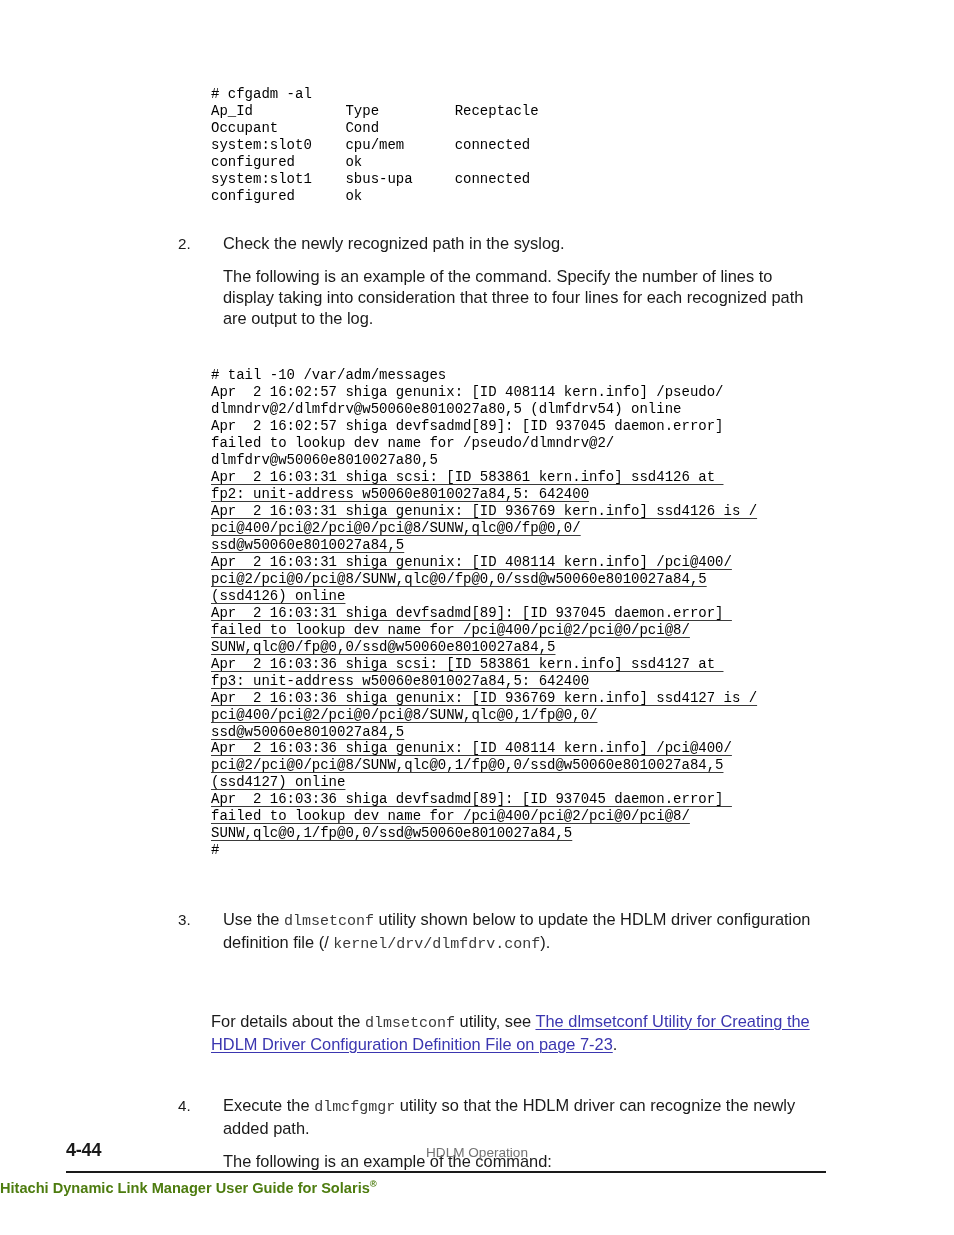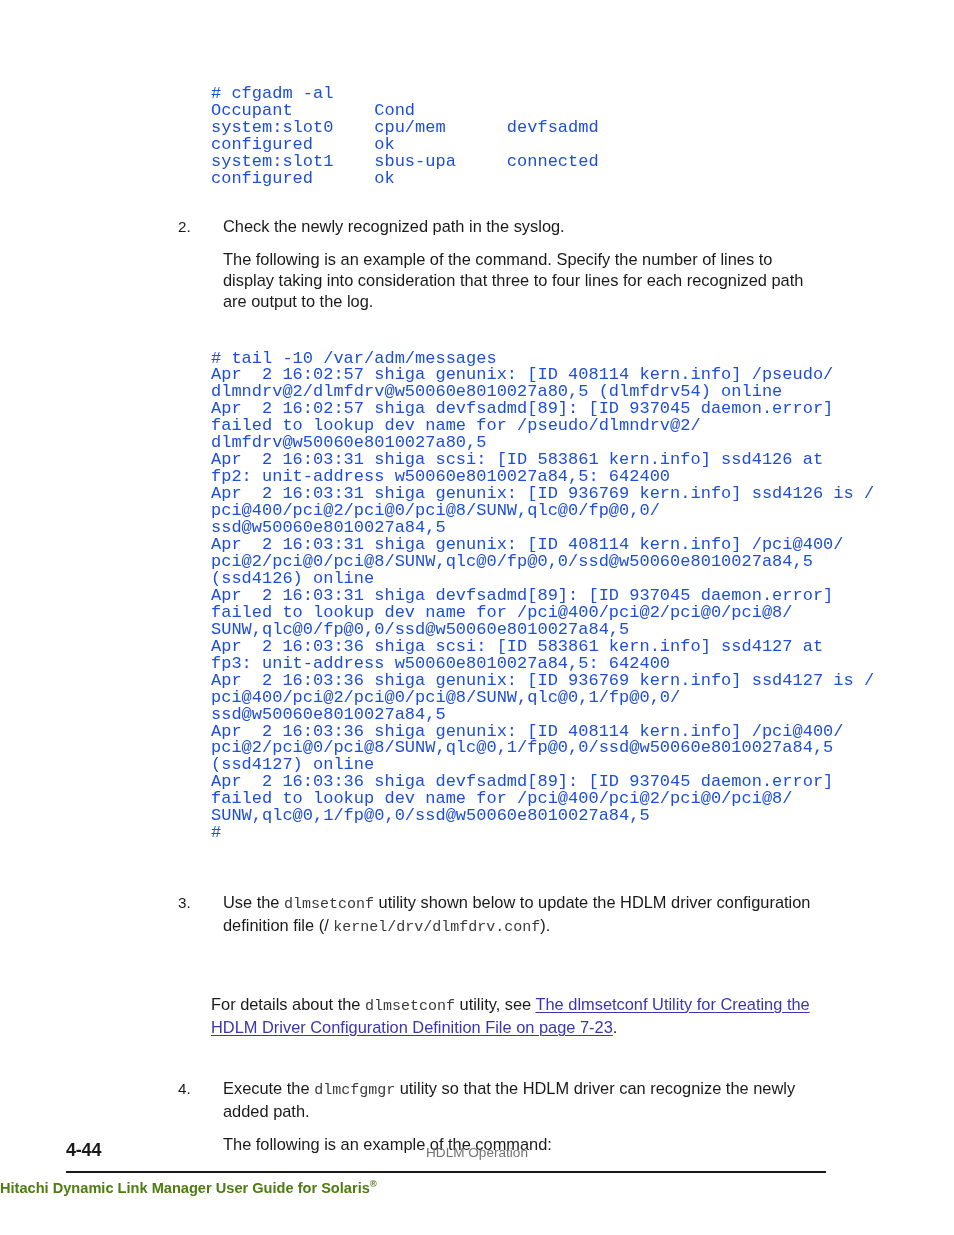--- a/index.html
+++ b/index.html
@@ -26,31 +26,32 @@
   .content {
     position: absolute;
     left: 178px;
     top: 86px;
     width: 660px;
   }
 
   
   .code {
     font-family: "Liberation Mono", "DejaVu Sans Mono", monospace;
-    font-size: 17px;
+    font-size: 14px;
     line-height: 16.95px;
-    color: #1d4ed8;
+    color: #000000;
     white-space: pre;
     letter-spacing: 0px;
     margin: 0;
     padding: 0;
     margin-left: 33px;
   }
   .code .ln { display: block; white-space: pre; }
   .code .ln.u {
+    text-decoration: underline;
     text-decoration-thickness: 1px;
     text-underline-offset: 2.5px;
     text-decoration-color: #3a3a3a;
   }
 
   
   .para {
     font-size: 16.4px;
     line-height: 21.2px;
     color: #1a1a1a;
@@ -147,21 +148,21 @@
     font-weight: bold;
   }
 </style>
 </head>
 <body>
 
 <div class="page">
 
   <div class="content">
 
-    <pre class="code" id="cfgadm-block"><span class="ln"># cfgadm -al</span><span class="ln">Occupant        Cond</span><span class="ln">system:slot0    cpu/mem      devfsadmd</span><span class="ln">configured      ok</span><span class="ln">system:slot1    sbus-upa     connected</span><span class="ln">configured      ok</span></pre>
+    <pre class="code" id="cfgadm-block"><span class="ln"># cfgadm -al</span><span class="ln">Ap_Id           Type         Receptacle</span><span class="ln">Occupant        Cond</span><span class="ln">system:slot0    cpu/mem      connected</span><span class="ln">configured      ok</span><span class="ln">system:slot1    sbus-upa     connected</span><span class="ln">configured      ok</span></pre>
 
     <div class="gap-m"></div>
 
     <div class="item">
       <span class="num">2.</span>
       <div class="para">Check the newly recognized path in the syslog.</div>
       <div class="para">The following is an example of the command. Specify the number of lines to display taking into consideration that three to four lines for each recognized path are output to the log.</div>
     </div>
 
     <div class="gap-xl"></div>

